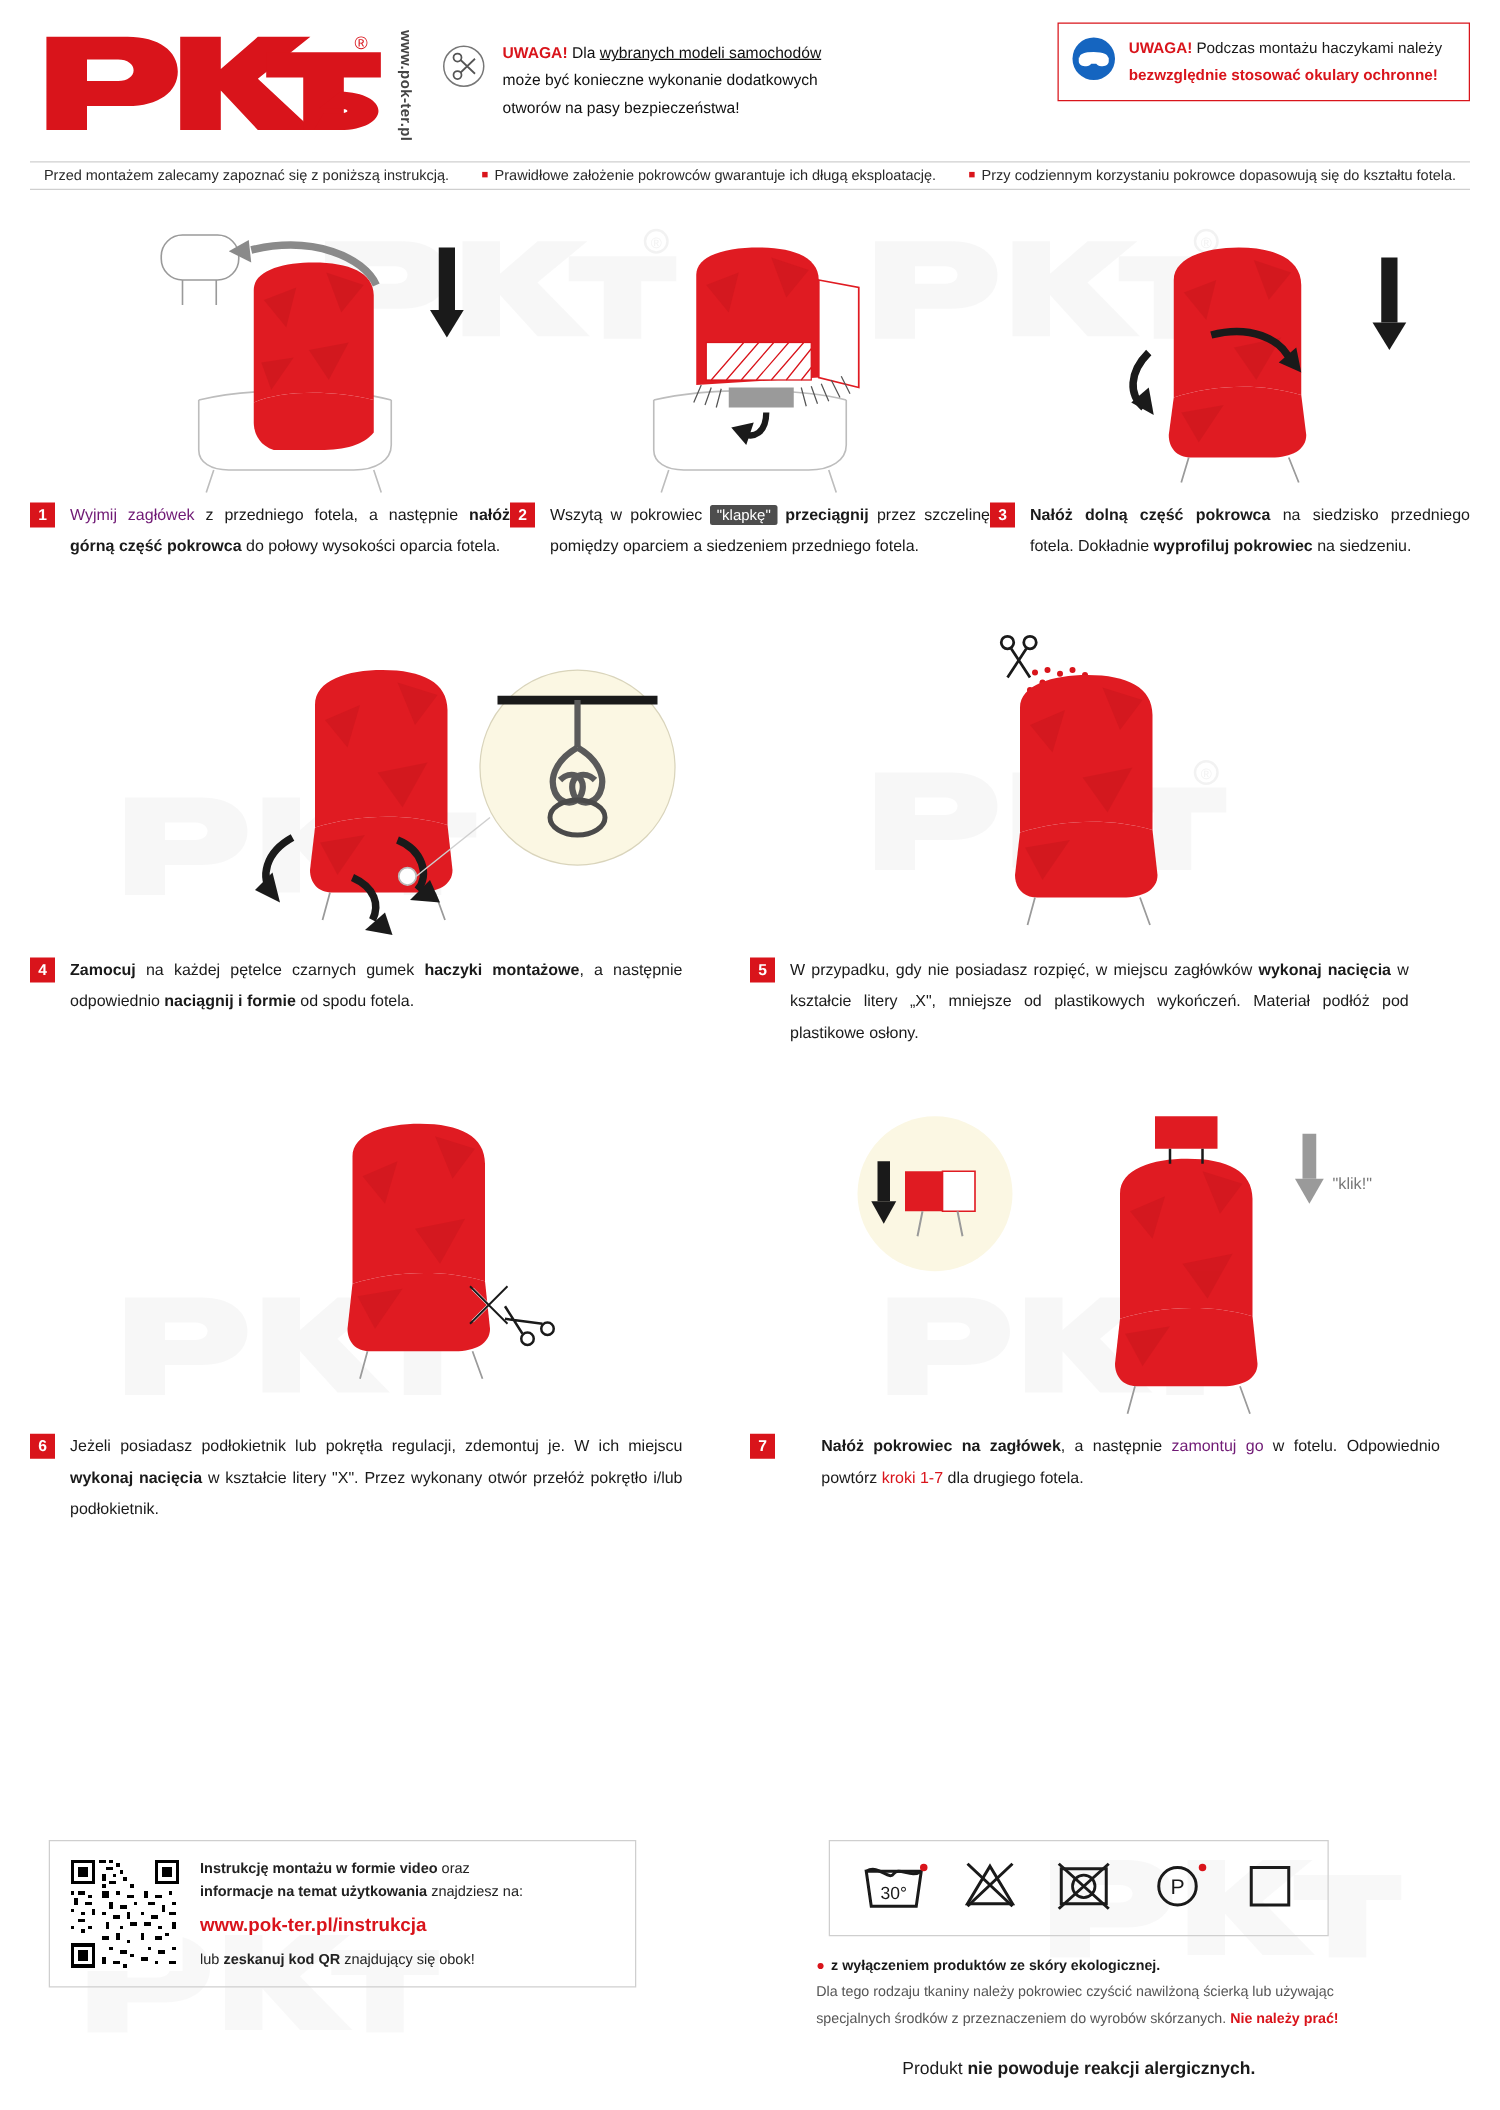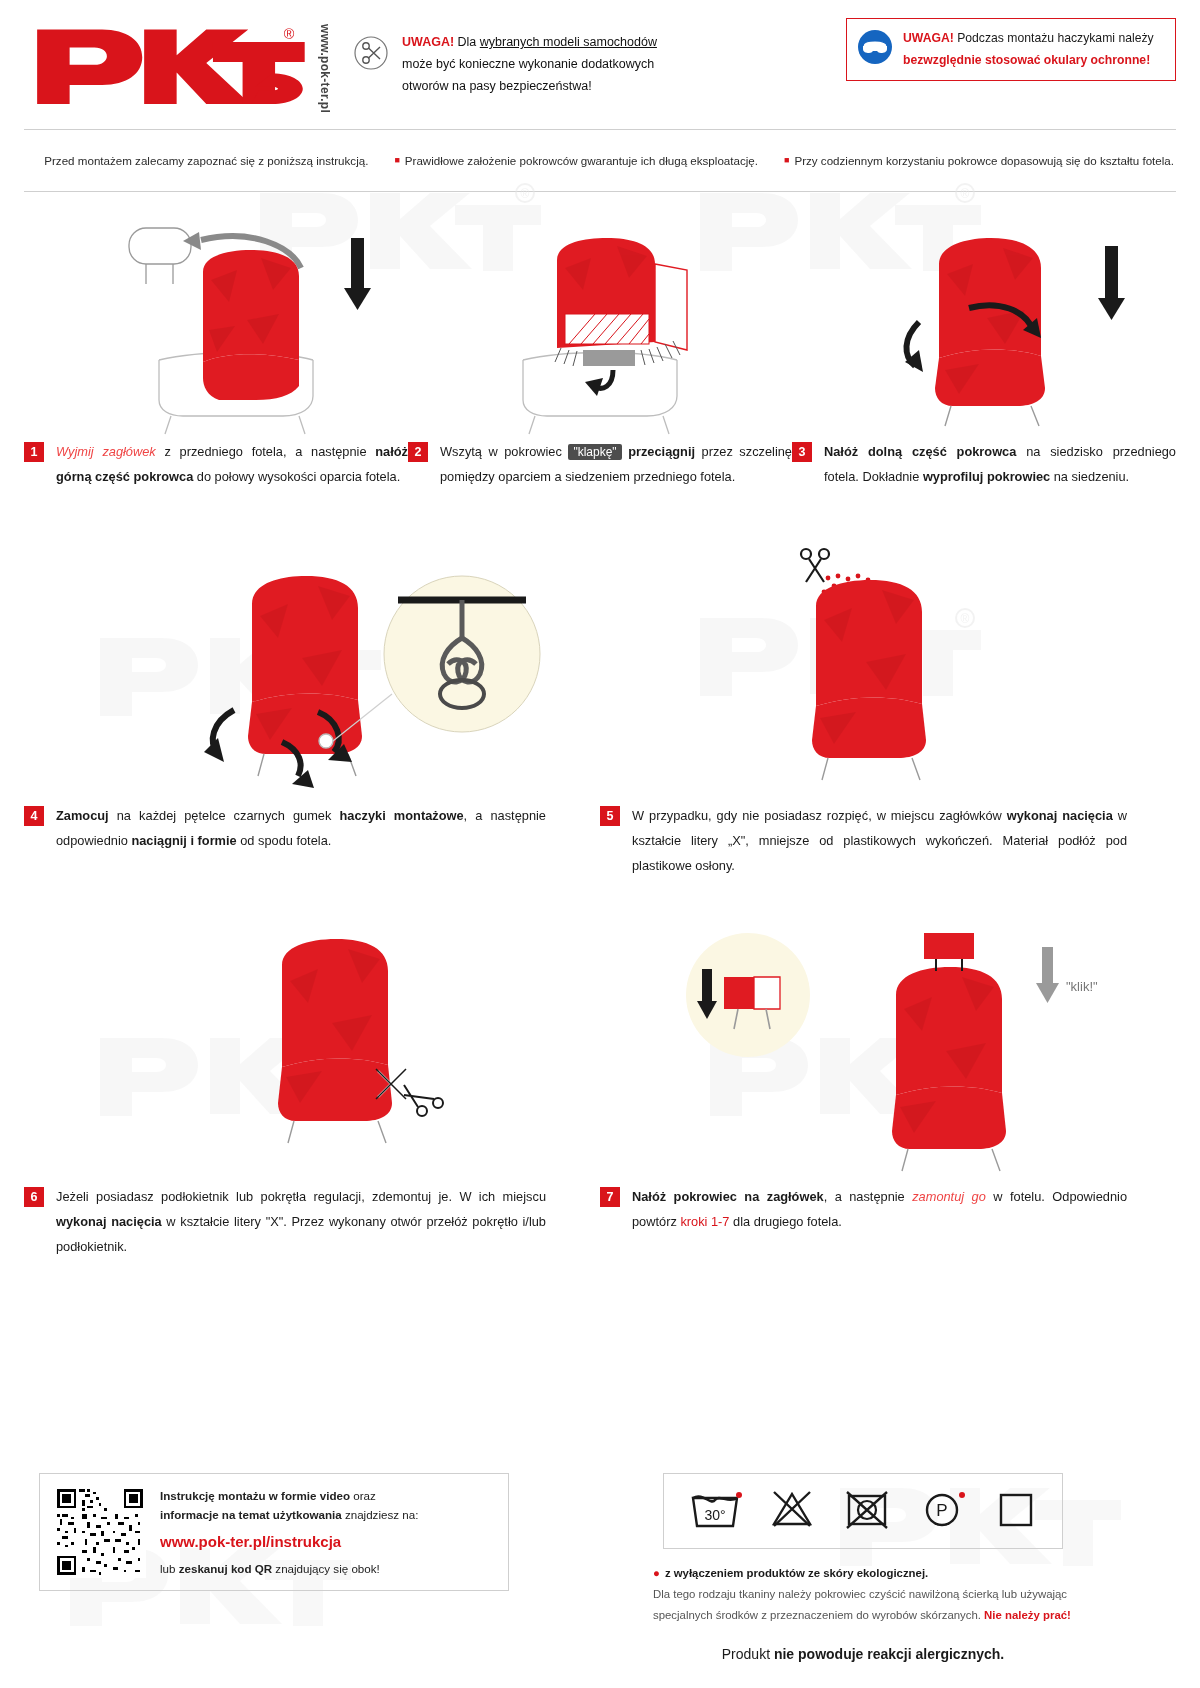--- a/index.html
+++ b/index.html
@@ -44,22 +44,22 @@
   }
   .warn2 .txt { font-size:12.2px; line-height:1.6; }
   .warn2 .txt .u { color:#d9141b; font-weight:bold; }
   .warn2 .txt .b { color:#d9141b; font-weight:bold; display:block; margin-top:2px;}
 
   
   .notice-bar {
     margin:16px 24px 0 24px;
     border-top:1px solid #cfcfcf;
     border-bottom:1px solid #cfcfcf;
-    padding:24px 2px;
-    display:flex; gap:26px; justify-content:flex-end;
+    padding:4px 2px;
+    display:flex; gap:26px; justify-content:center;
     font-size:11.6px; color:#2b2b2b;
   }
   .notice-bar span.sq { color:#d9141b; font-size:9px; vertical-align:2px; margin-right:5px;}
 
   
   .wm {
     position:absolute; pointer-events:none; opacity:.5;
     font-family:"Liberation Sans", sans-serif;
   }
   .wm svg { display:block; }
@@ -75,21 +75,21 @@
   .caption { display:flex; gap:12px; align-items:flex-start; }
   .num {
     flex:0 0 auto;
     width:20px; height:20px; background:#d9141b; color:#fff;
     font-size:12.5px; font-weight:bold;
     display:flex; align-items:center; justify-content:center;
     margin-top:2px;
   }
   .ctext { font-size:12.8px; line-height:1.95; text-align:justify; }
   .ctext b { font-weight:bold; }
-  .ctext .grey { color:#ef4444;font-style:italic; }
+  .ctext .grey { color:#701a75; }
   .ctext .red { color:#d9141b; }
   .ctext .chip {
     background:#4d4d4d; color:#fff; padding:1px 5px; border-radius:2px;
     font-size:12px;
   }
 
   
   .footer { position:absolute; left:0; right:0; bottom:26px; padding:0 24px; }
   .footer-inner { display:flex; gap:26px; align-items:flex-start; }
   .qr-box {
@@ -537,21 +537,21 @@
 
             <g>
               <rect x="414" y="22" width="11" height="36" fill="#9a9a9a"></rect>
               <path d="M408 58 L431 58 L419.5 78 Z" fill="#9a9a9a"></path>
             </g>
             <text x="438" y="66" font-size="13" fill="#777" font-family="Liberation Sans, sans-serif">"klik!"</text>
           </svg>
         </div>
         <div class="caption">
           <div class="num">7</div>
-          <div class="ctext" style="max-width:495px;"><b>Nałóż pokrowiec na zagłówek</b>, a następnie <span class="grey">zamontuj go</span> w fotelu. Odpowiednio powtórz <span class="red">kroki 1-7</span> dla drugiego fotela.</div>
+          <div class="ctext" style="max-width:495px;margin-left:25px;"><b>Nałóż pokrowiec na zagłówek</b>, a następnie <span class="grey">zamontuj go</span> w fotelu. Odpowiednio powtórz <span class="red">kroki 1-7</span> dla drugiego fotela.</div>
         </div>
       </div>
     </div>
   </div>
 
   <div class="footer">
     <div class="footer-inner">
 
       <div style="width:500px; display:flex; justify-content:center;">
         <div class="qr-box">

